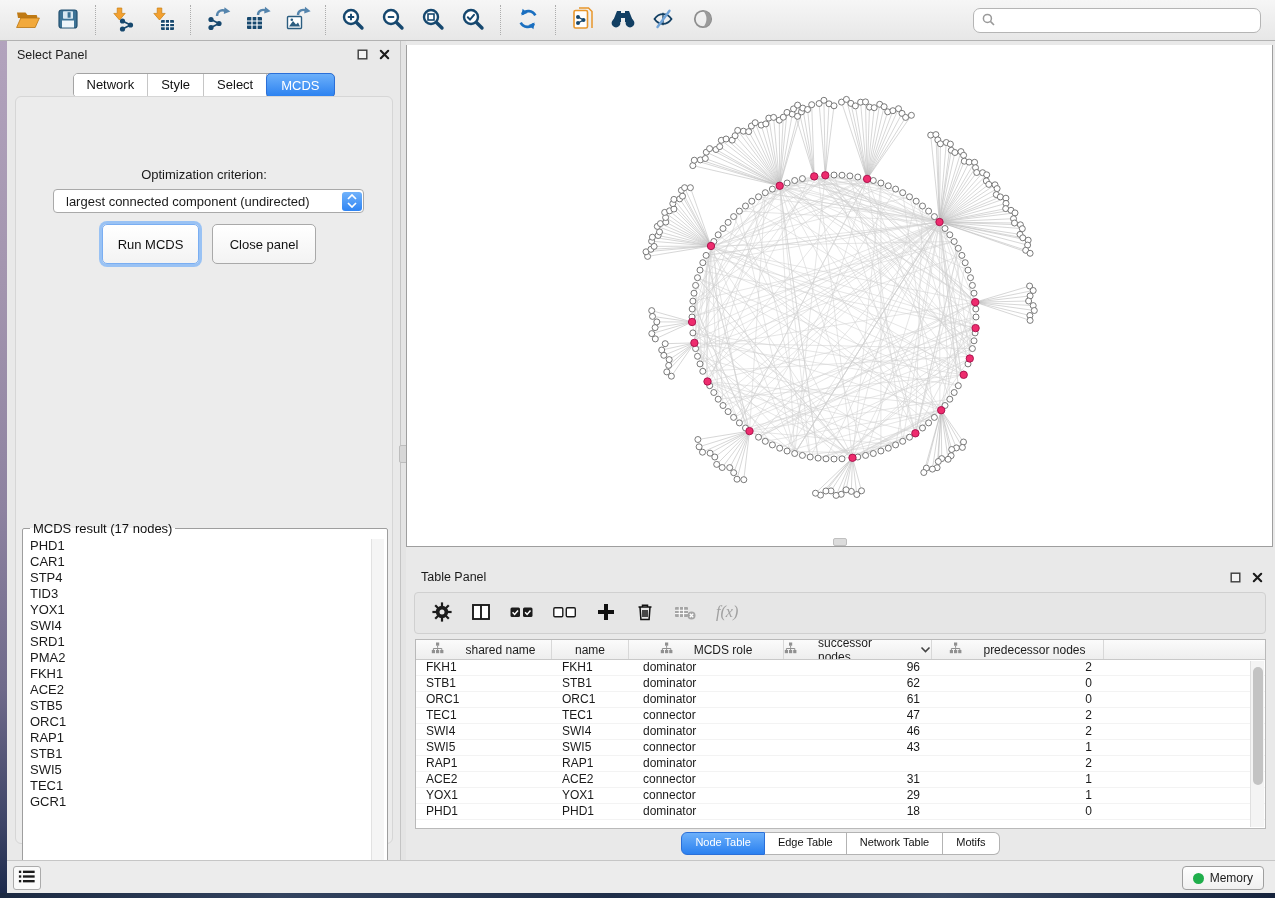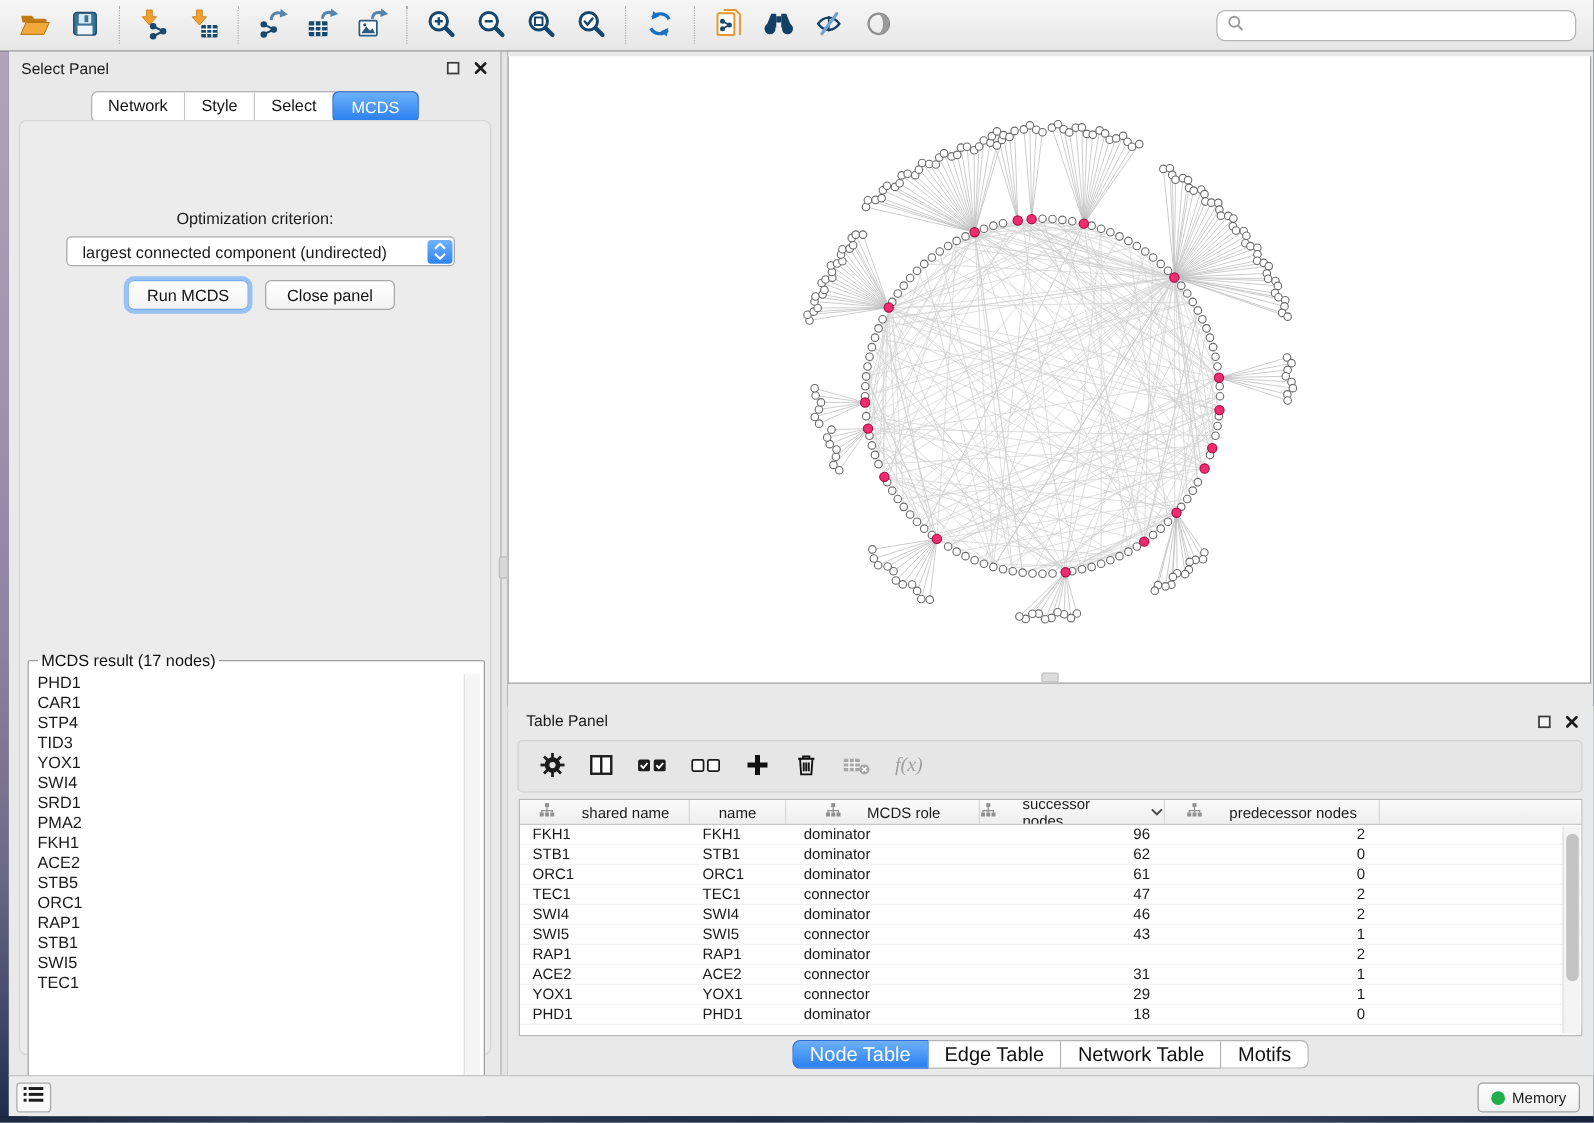--- a/index.html
+++ b/index.html
@@ -40,21 +40,21 @@
 
   .cp-card { position:absolute; left:8px; top:55px; width:378px; height:748px;
     background:#ececec; border:1px solid #d6d6d6; border-radius:6px; }
   .opt-label { position:absolute; left:0; top:70px; width:100%; text-align:center; font-size:13px; }
   .dropdown { position:absolute; left:37px; top:92px; width:311px; height:24px; background:#fff;
     border:1px solid #a9a9a9; border-radius:4px; display:flex; align-items:center; }
   .dropdown .dd-text { font-size:13px; padding-left:12px; }
   .dd-stepper { position:absolute; right:1.5px; top:1.5px; bottom:1.5px; width:20px; border-radius:3px;
     background:linear-gradient(#71b3fb,#2f84f3); display:flex; flex-direction:column; align-items:center; justify-content:center; gap:2px; }
   .btn { background:linear-gradient(#ffffff,#f3f3f3); border:1px solid #a9a9a9; border-radius:5px;
-    font-size:13px; font-family:"Liberation Sans",sans-serif; padding:3px 14px; height:24px; color:#111; }
+    font-size:13px; font-family:"Liberation Sans",sans-serif; padding:3px 14px; height:40px; color:#111; }
   .btn-run { position:absolute; left:86px; top:127px; width:97px;
     box-shadow:0 0 0 3px rgba(98,166,250,.6); border-color:#7aaef2; }
   .btn-closepanel { position:absolute; left:196px; top:127px; width:104px; }
 
   fieldset.mcds-box { position:absolute; left:6px; top:424px; width:366px; height:373px;
     background:#fff; border:1px solid #9e9e9e; border-radius:2px; }
   fieldset.mcds-box legend { font-size:13px; margin-left:7px; padding:0 3px; color:#111; }
   .mcds-list { list-style:none; padding:2px 0 0 7px; overflow:hidden; height:330px; }
   .mcds-list li { font-size:13px; line-height:16px; }
   .mcds-scroll { position:absolute; right:3px; top:3px; bottom:3px; width:13px; background:#f5f5f5; border-left:1px solid #e2e2e2; }
@@ -89,21 +89,21 @@
   .th.filler { border-right:none; flex:1; }
   .tbody .tr { display:flex; height:16px; border-bottom:1px solid #f3f3f3; background:#fff; }
   .td { font-size:12px; line-height:15px; overflow:hidden; white-space:nowrap; }
   .td.l { padding-left:10px; text-align:left; }
   .td.l14 { padding-left:14px; text-align:left; }
   .td.r { padding-right:12px; text-align:right; }
   .tscroll { position:absolute; right:1px; top:21px; bottom:1px; width:14px; background:#f4f4f4; border-left:1px solid #e0e0e0; }
   .tscroll .thumb { position:absolute; left:1.5px; top:6px; width:10px; height:118px; background:#c3c3c3; border-radius:6px; }
 
   .table-tabs { position:absolute; left:0; right:0; top:267px; display:flex; justify-content:center; }
-  .ttab { padding:3px 13px; font-size:16px; background:#fff; border:1px solid #b3b3b3; border-left:none; color:#111; height:23px; }
+  .ttab { padding:3px 13px; font-size:11px; background:#fff; border:1px solid #b3b3b3; border-left:none; color:#111; height:23px; }
   .ttab:first-child { border-left:1px solid #b3b3b3; border-radius:6px 0 0 6px; }
   .ttab:last-child { border-radius:0 6px 6px 0; }
   .ttab.selected { background:linear-gradient(#6cb0fa,#2a80f0); color:#fff; border-color:#2a6fd8; }
 
   
   .status-bar { position:absolute; left:7px; top:860px; width:1268px; height:33px; background:#ececec; border-top:1px solid #c6c6c6; }
   .list-btn { position:absolute; left:6px; top:5px; width:28px; height:24px; background:#fafafa; border:1px solid #ababab; border-radius:3px;
     display:flex; align-items:center; justify-content:center; }
   .memory-btn { position:absolute; right:11px; top:5px; height:24px; background:linear-gradient(#fefefe,#f0f0f0);
     border:1px solid #9f9f9f; border-radius:4px; display:flex; align-items:center; gap:6px; padding:0 10px; font-size:12px; }
@@ -317,20 +317,21 @@
             <li>SRD1</li>
             <li>PMA2</li>
             <li>FKH1</li>
             <li>ACE2</li>
             <li>STB5</li>
             <li>ORC1</li>
             <li>RAP1</li>
             <li>STB1</li>
             <li>SWI5</li>
             <li>TEC1</li>
+            <li>GCR1</li>
           </ul>
         <div class="mcds-scroll"></div>
       </fieldset>
     </div>
   </div>
 
   <div class="v-split">
       <div class="grip"></div>
     </div>
 

